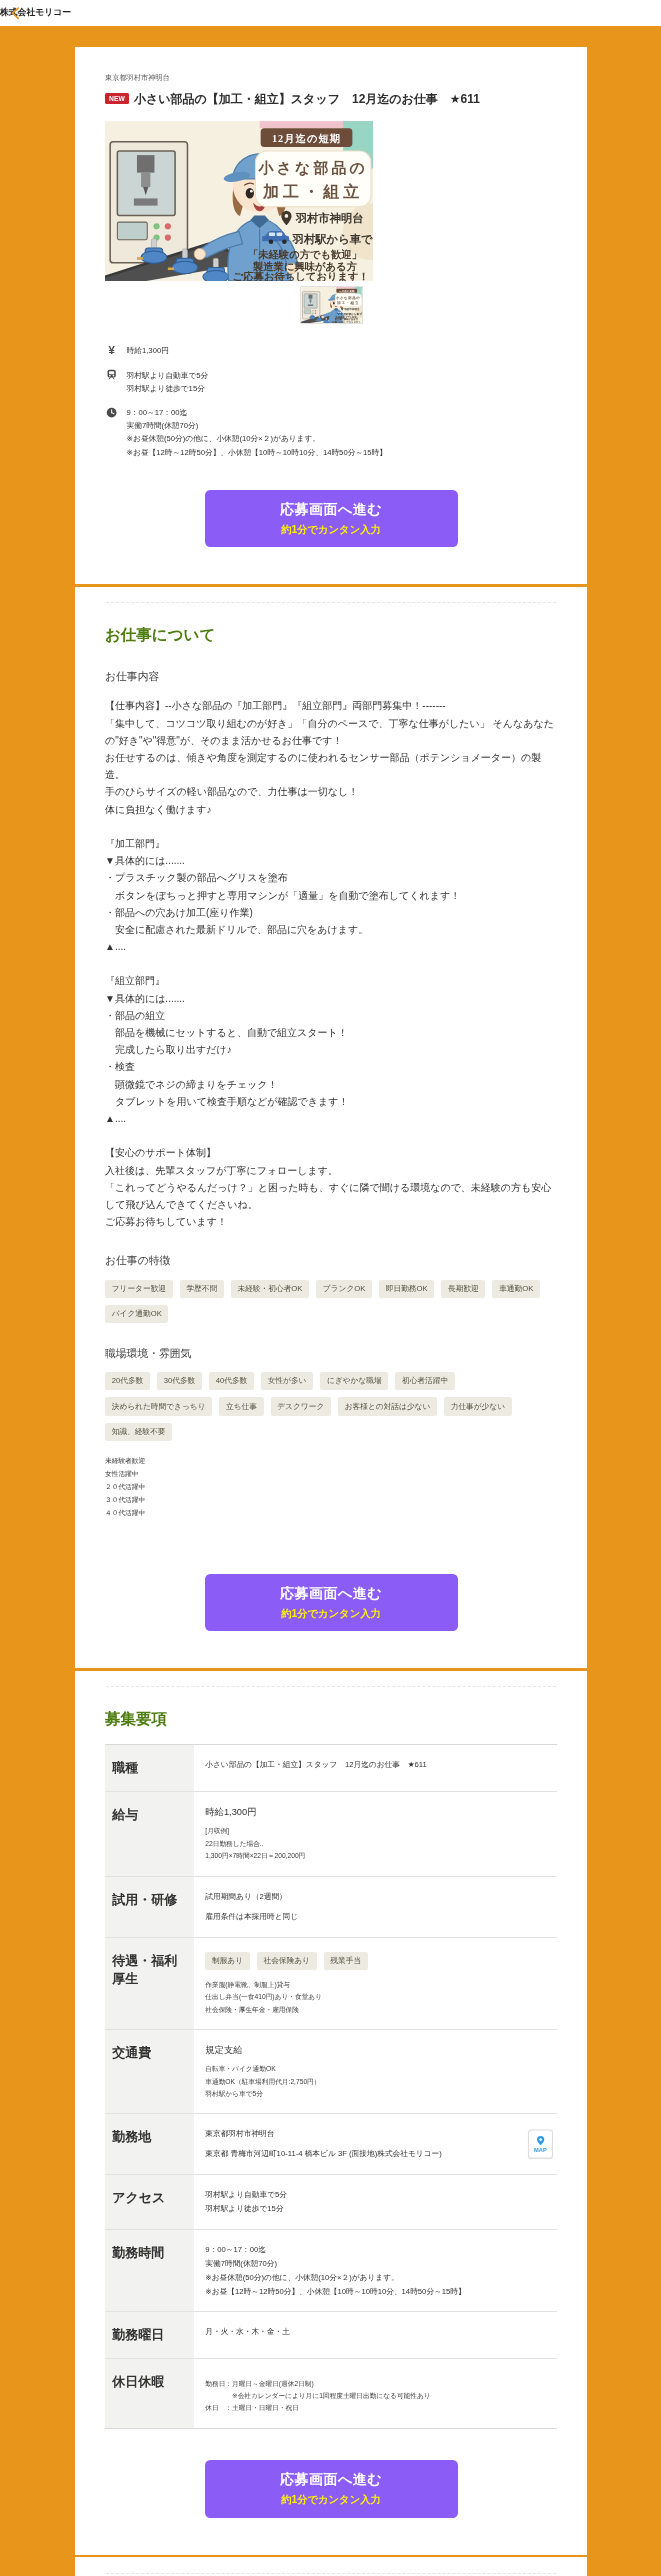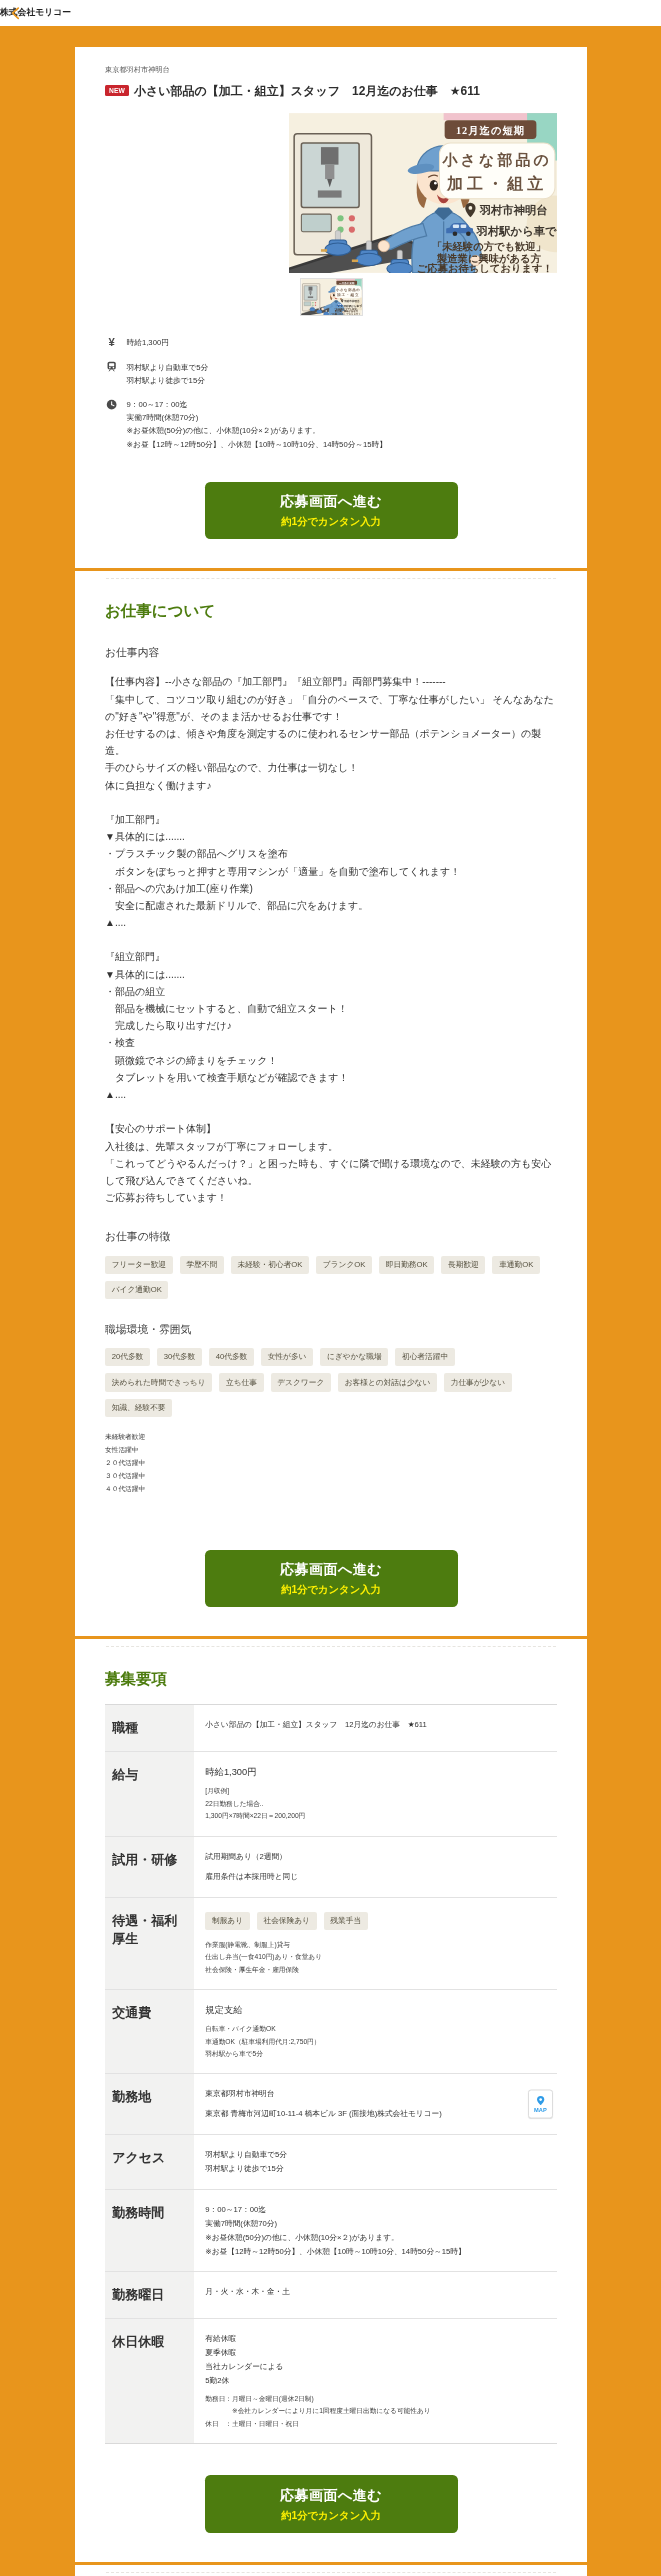--- a/index.html
+++ b/index.html
@@ -11,39 +11,39 @@
   }
   
   .topbar {
     background:#fff; height:26px; display:flex; align-items:center; justify-content:flex-start;
     position:relative;
   }
   .back-btn { position:absolute; left:9.3px; top:5.7px; width:14.4px; height:14.4px; cursor:pointer; }
   .topbar-title { font-size:8.8px; font-weight:bold; color:#222; }
   
   .page { width:512px; margin:0 auto; padding-top:20.6px; }
-  .card { background:#fff; padding:4px 30px; margin-bottom:2.6px; }
+  .card { background:#fff; padding:12px 30px; margin-bottom:2.6px; }
   .dashed-top::before { content:""; display:block; border-top:1px dashed #E7E5E0; margin:3.6px 1px 0; }
   
   .job-location { padding-top:14.4px; font-size:7.2px; color:#555; }
   .title-row { display:flex; align-items:flex-start; margin-top:8.2px; gap:5.2px; }
   .new-badge { background:#C9252D; color:#fff; font-size:6.7px; font-weight:bold; padding:2.1px 4.1px; border-radius:1.5px; flex:0 0 auto; margin-top:1.5px; }
   .job-title { font-size:12px; font-weight:bold; color:#2e2e2e; line-height:1.35; }
-  .hero-wrap { margin-top:13.4px; text-align:right; }
+  .hero-wrap { margin-top:13.4px; text-align:left; }
   .thumb-wrap { margin-top:3.1px; text-align:center; }
   .thumb-wrap svg { border:0.5px solid #e0e0e0; cursor:pointer; }
   .info-list { margin-top:18.5px; }
   .info-row { display:flex; gap:8.2px; margin-bottom:11.3px; }
   .info-icon { flex:0 0 13.4px; text-align:center; padding-top:0.5px; }
   .yen-glyph { font-size:11.3px; font-weight:bold; color:#4a4a4a; line-height:1; }
   .info-text { font-size:7.7px; line-height:1.7; white-space:pre-line; }
   
   .cta-zone { text-align:center; }
   .cta {
-    display:inline-block; width:253px; background:#4d7c0f; border-radius:5.2px;
+    display:inline-block; width:253px; background:#8b5cf6; border-radius:5.2px;
     padding:11.3px 5.2px 10.3px; text-decoration:none; cursor:pointer;
   }
   .cta-main { display:block; color:#fff; font-size:14px; font-weight:bold; letter-spacing:0.5px; }
   .cta-sub { display:block; color:#FFF100; font-size:10.3px; font-weight:bold; margin-top:4.1px; }
   .card .cta-zone { margin:31px 0 25px; }
   
   .sec-heading { padding-top:21.6px; font-size:15.5px; font-weight:bold; color:#4d7c0f; }
   .sub-heading { margin-top:24px; font-size:10.8px; font-weight:normal; color:#3a3a3a; }
   .desc { margin-top:13.4px; font-size:10px; line-height:1.72; white-space:pre-line; color:#333; }
   .tags { margin-top:11.3px; display:flex; flex-wrap:wrap; gap:7px; }
@@ -391,24 +391,20 @@
       </div>
       <div class="trow">
         <div class="tlabel">勤務曜日</div>
         <div class="tvalue">
             <div class="tmain">月・火・水・木・金・土</div>
           </div>
       </div>
       <div class="trow">
         <div class="tlabel">休日休暇</div>
         <div class="tvalue">
-          <div class="tmain">有給休暇
-夏季休暇
-当社カレンダーによる
-5勤2休</div>
           <div class="tsub">勤務日：月曜日～金曜日(週休2日制)
 　　　　※会社カレンダーにより月に1回程度土曜日出勤になる可能性あり
 休日　：土曜日・日曜日・祝日</div>
         </div>
       </div>
     </div>
 
     <div class="cta-zone">
       <a class="cta">
         <span class="cta-main">応募画面へ進む</span>

